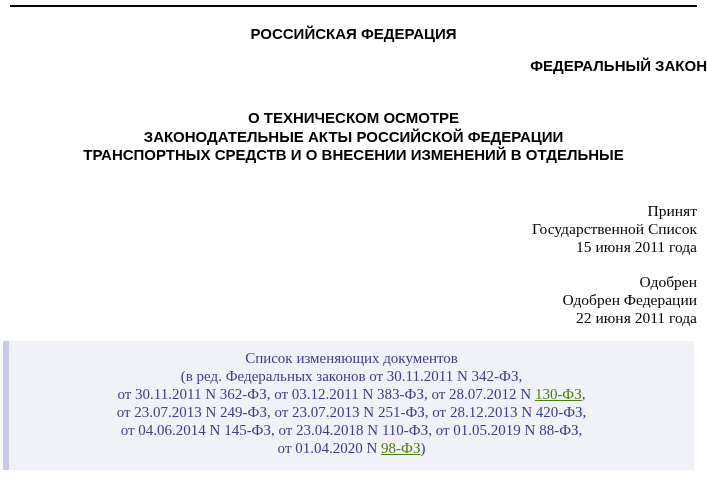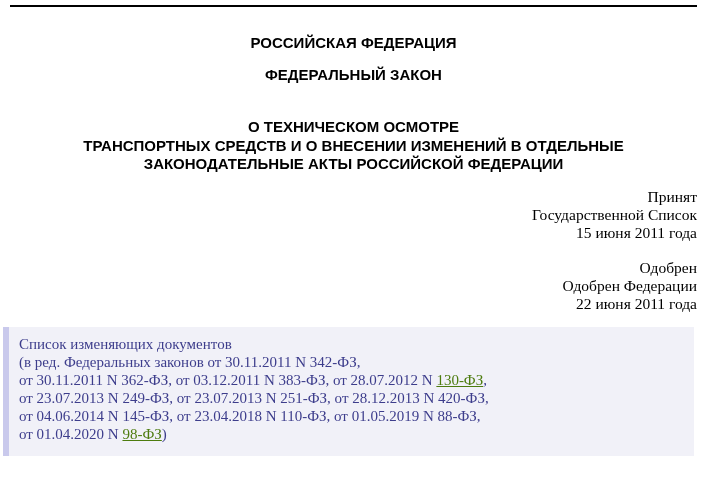--- a/index.html
+++ b/index.html
@@ -22,41 +22,42 @@
     margin: 5px 10px 0 10px;
   }
   .head {
     font-family: "Liberation Sans", sans-serif;
     font-weight: bold;
     font-size: 15px;
     line-height: 14px;
     text-align: center;
     color: #000000;
   }
-  .country-heading { margin-top: 29px; }
-  .doctype-heading { margin-top: 18px; }
+  .country-heading { margin-top: 20px; }
+  .doctype-heading { margin-top: 18px; text-align: right; }
   .law-title {
     margin-top: 36px;
     line-height: 18.5px;
   }
   .right-block {
     text-align: right;
     padding-right: 10px;
     font-family: "Liberation Serif", serif;
     font-size: 15.5px;
     line-height: 18px;
     color: #000000;
   }
-  .duma-block { margin-top: 14px; }
+  .duma-block { margin-top: 37px; }
   .council-block { margin-top: 17px; padding-left: 16px; }
   .amendments {
     margin: 14px 13px 0 3px;
     background: #f1f1f8;
     border-left: 6px solid #c9c9ec;
     padding: 8px 10px 13px 10px;
+    text-align: center;
     font-family: "Liberation Serif", serif;
     font-size: 15px;
     line-height: 18px;
     color: #3d3d8c;
   }
   .am-line { white-space: nowrap; }
   .am-link {
     color: #4d7c0f;
     text-decoration: underline;
     cursor: pointer;
@@ -68,22 +69,22 @@
 <div class="page">
 
   <div class="top-rule"></div>
 
   <div class="head country-heading">РОССИЙСКАЯ ФЕДЕРАЦИЯ</div>
 
   <div class="head doctype-heading">ФЕДЕРАЛЬНЫЙ ЗАКОН</div>
 
   <div class="head law-title">
     <div>О ТЕХНИЧЕСКОМ ОСМОТРЕ</div>
+    <div>ЗАКОНОДАТЕЛЬНЫЕ АКТЫ РОССИЙСКОЙ ФЕДЕРАЦИИ</div>
     <div>ТРАНСПОРТНЫХ СРЕДСТВ И О ВНЕСЕНИИ ИЗМЕНЕНИЙ В ОТДЕЛЬНЫЕ</div>
-    <div>ЗАКОНОДАТЕЛЬНЫЕ АКТЫ РОССИЙСКОЙ ФЕДЕРАЦИИ</div>
   </div>
 
   <div class="right-block duma-block">
     <div>Принят</div>
     <div>Государственной Список</div>
     <div>15 июня 2011 года</div>
   </div>
 
   <div class="right-block council-block">
     <div>Одобрен</div>

